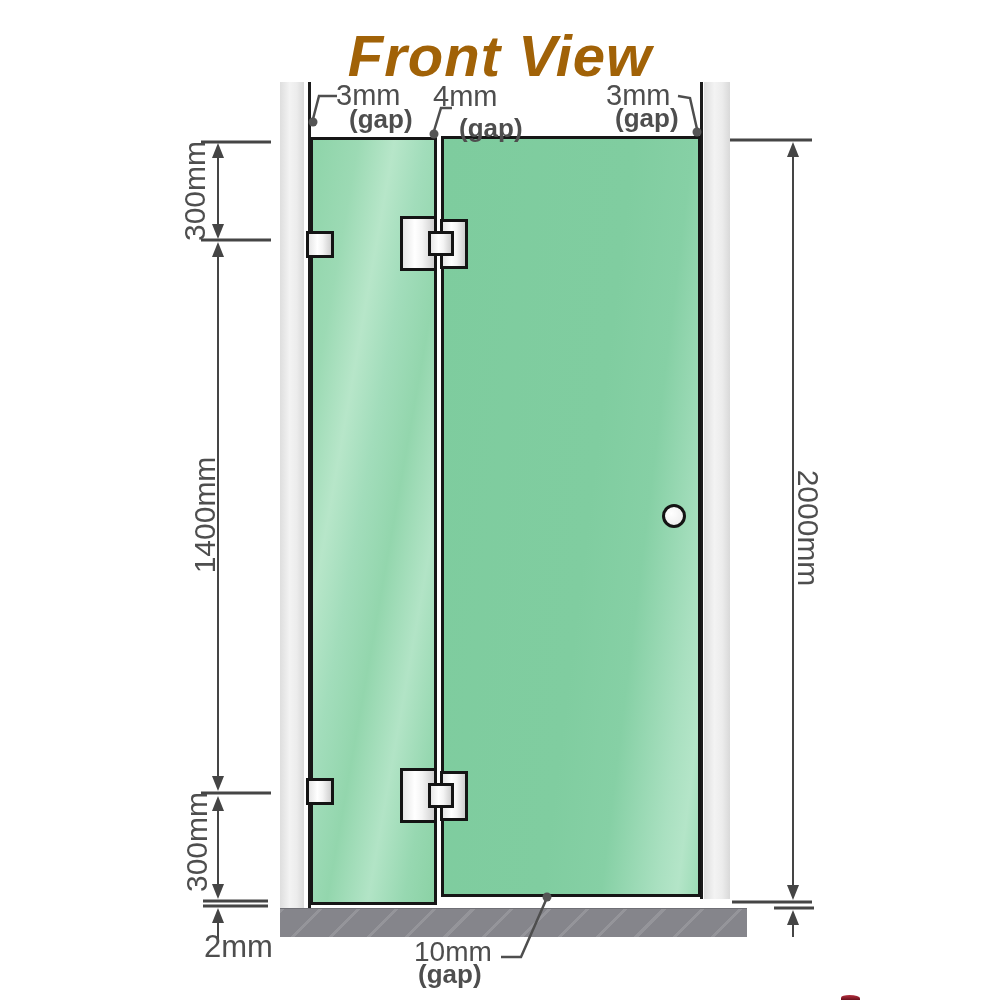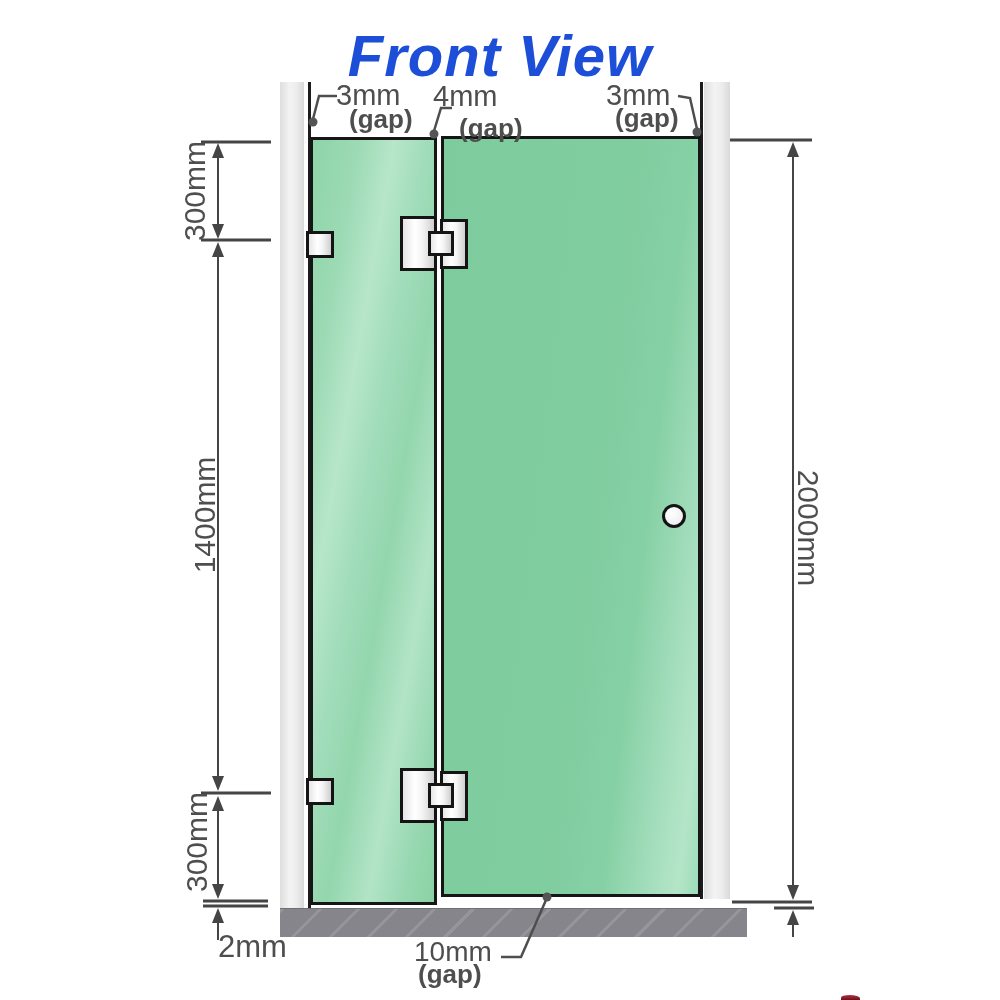--- a/index.html
+++ b/index.html
@@ -4,21 +4,21 @@
 <style>
   html,body{margin:0;padding:0;background:#fff;}
   #stage{
     position:relative;width:1000px;height:1000px;background:#ffffff;
     font-family:"Liberation Sans", sans-serif;overflow:hidden;
   }
   
   .title{
     position:absolute;left:0;top:22px;width:1000px;text-align:center;
     font-size:58px;font-weight:bold;font-style:italic;letter-spacing:1px;
-    color:#1d4ed8;
+    color:#a16207;
   }
   
   .wall{
     position:absolute;top:82px;height:826px;
     background:linear-gradient(90deg,#dedede 0%,#f3f3f3 40%,#ececec 70%,#d9d9d9 100%);
   }
   .wall.left{left:280px;width:24px;}
   .wall.right{left:704px;width:26px;height:817px;}
   .wall-edge{position:absolute;width:3px;background:#1c1c1c;top:82px;}
   .wall-edge.left{left:308px;height:826px;}
@@ -159,20 +159,20 @@
 
   <div class="lbl" style="left:606px;top:81px;">3mm</div>
   <div class="lbl gap" style="left:615px;top:105px;">(gap)</div>
 
   <div class="lbl vert" style="left:195px;top:191px;">300mm</div>
   <div class="lbl vert" style="left:205px;top:515px;">1400mm</div>
   <div class="lbl vert" style="left:197px;top:842px;">300mm</div>
 
   <div class="lbl vert-cw" style="left:808px;top:528px;">2000mm</div>
 
-  <div class="lbl" style="left:218px;top:931px;font-size:31px;">2mm</div>
+  <div class="lbl" style="left:204px;top:931px;font-size:31px;">2mm</div>
 
   <div class="lbl" style="left:414px;top:938px;font-size:28px;">10mm</div>
   <div class="lbl gap" style="left:418px;top:961px;">(gap)</div>
 
   <div class="wm"></div>
 
 </div>
 
 </body></html>

